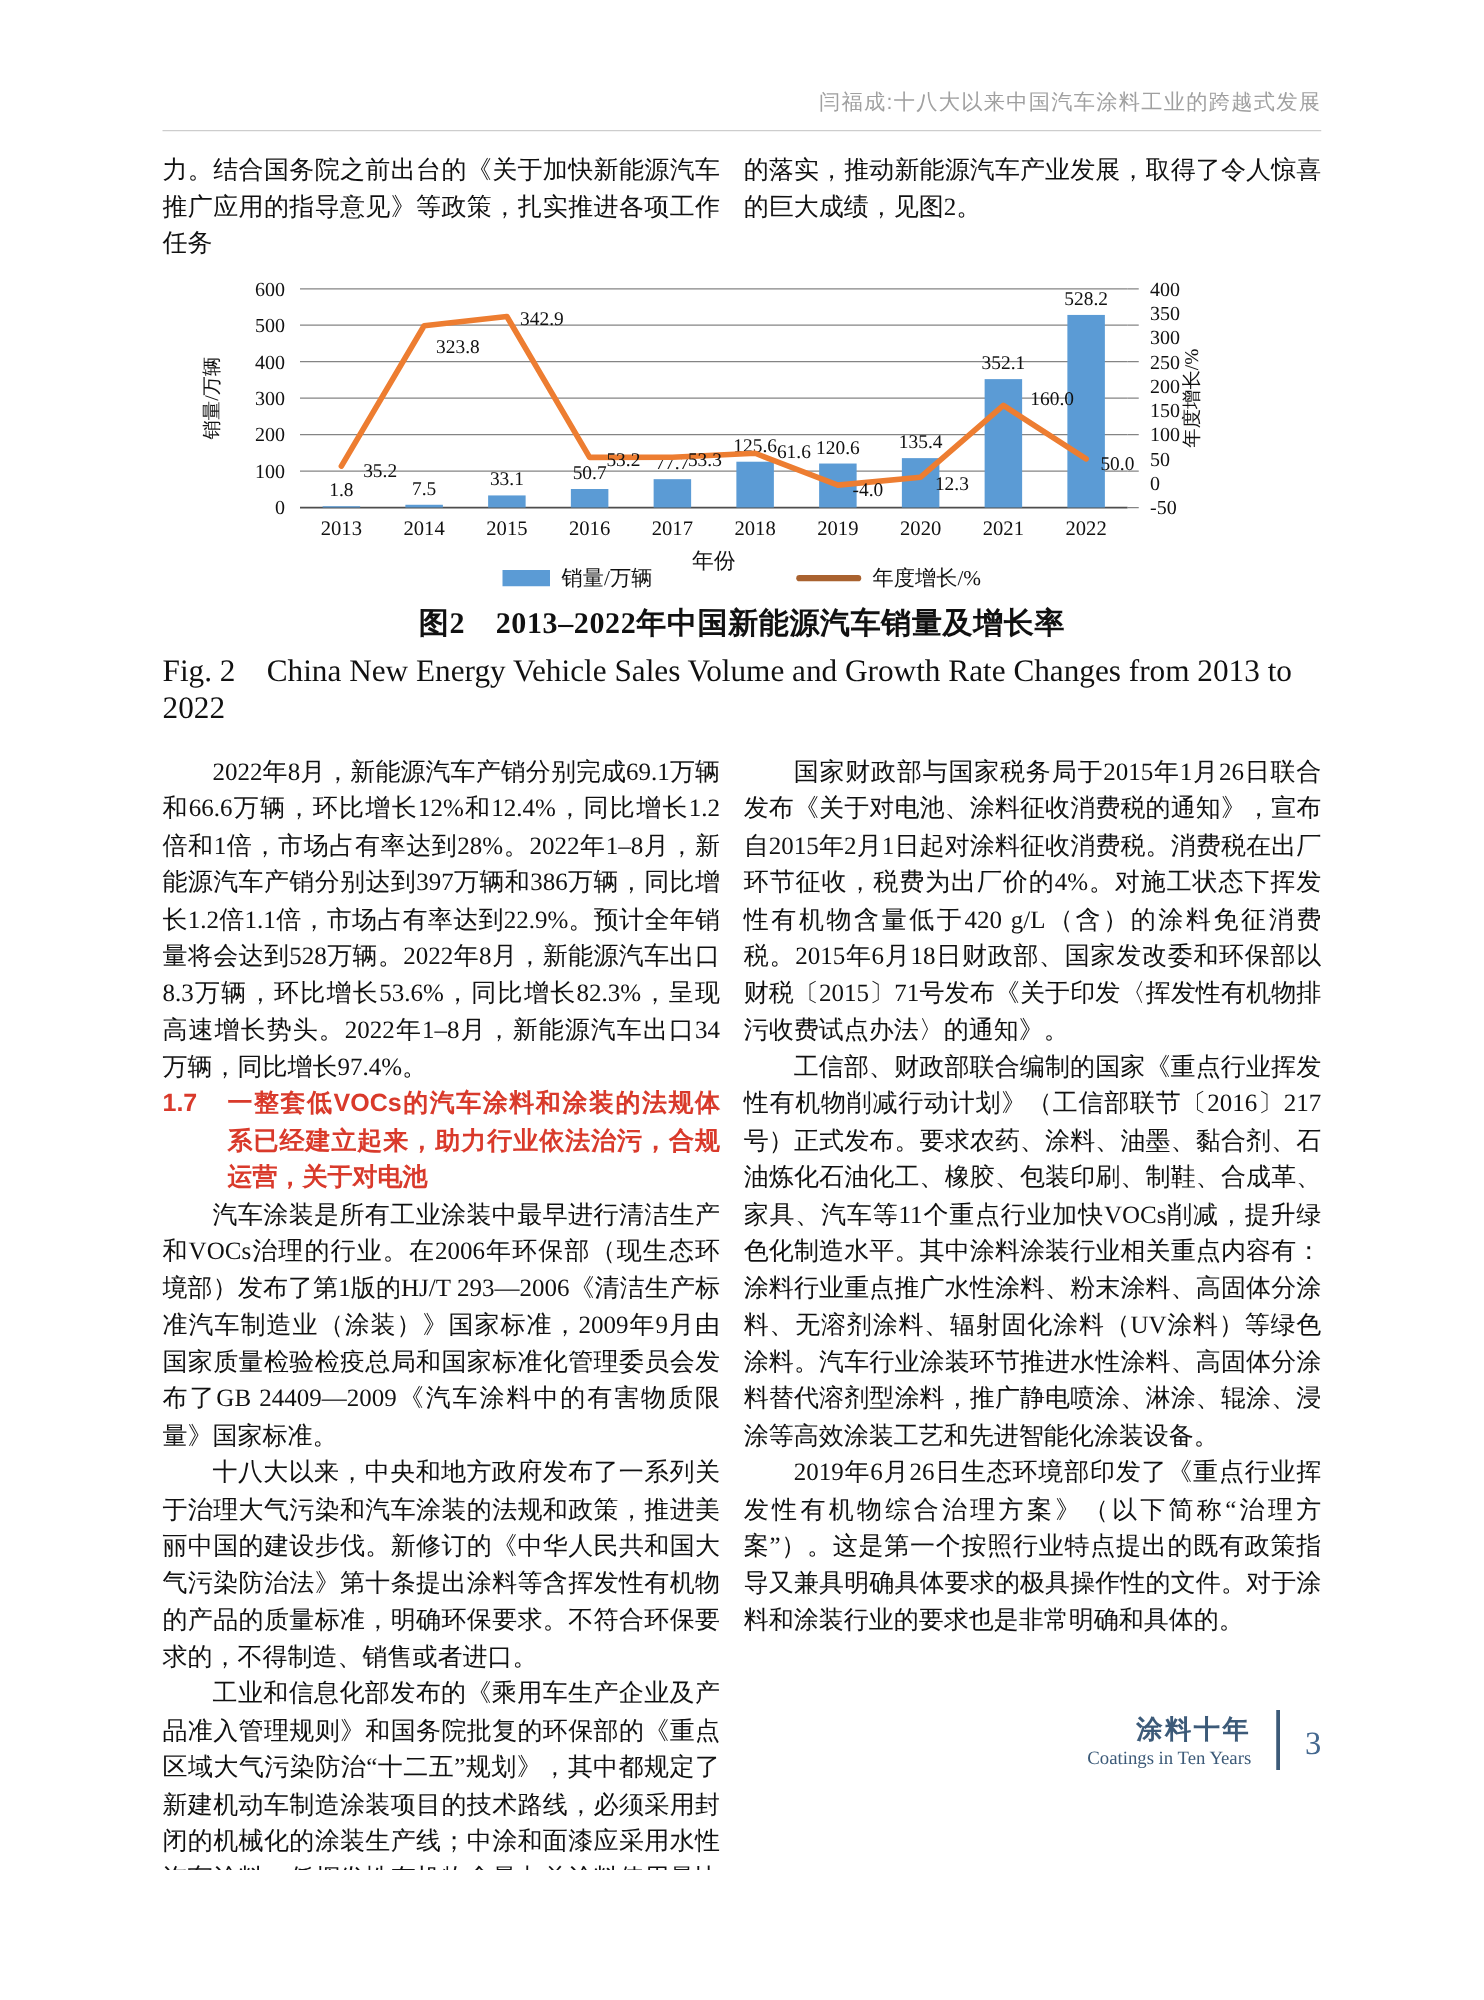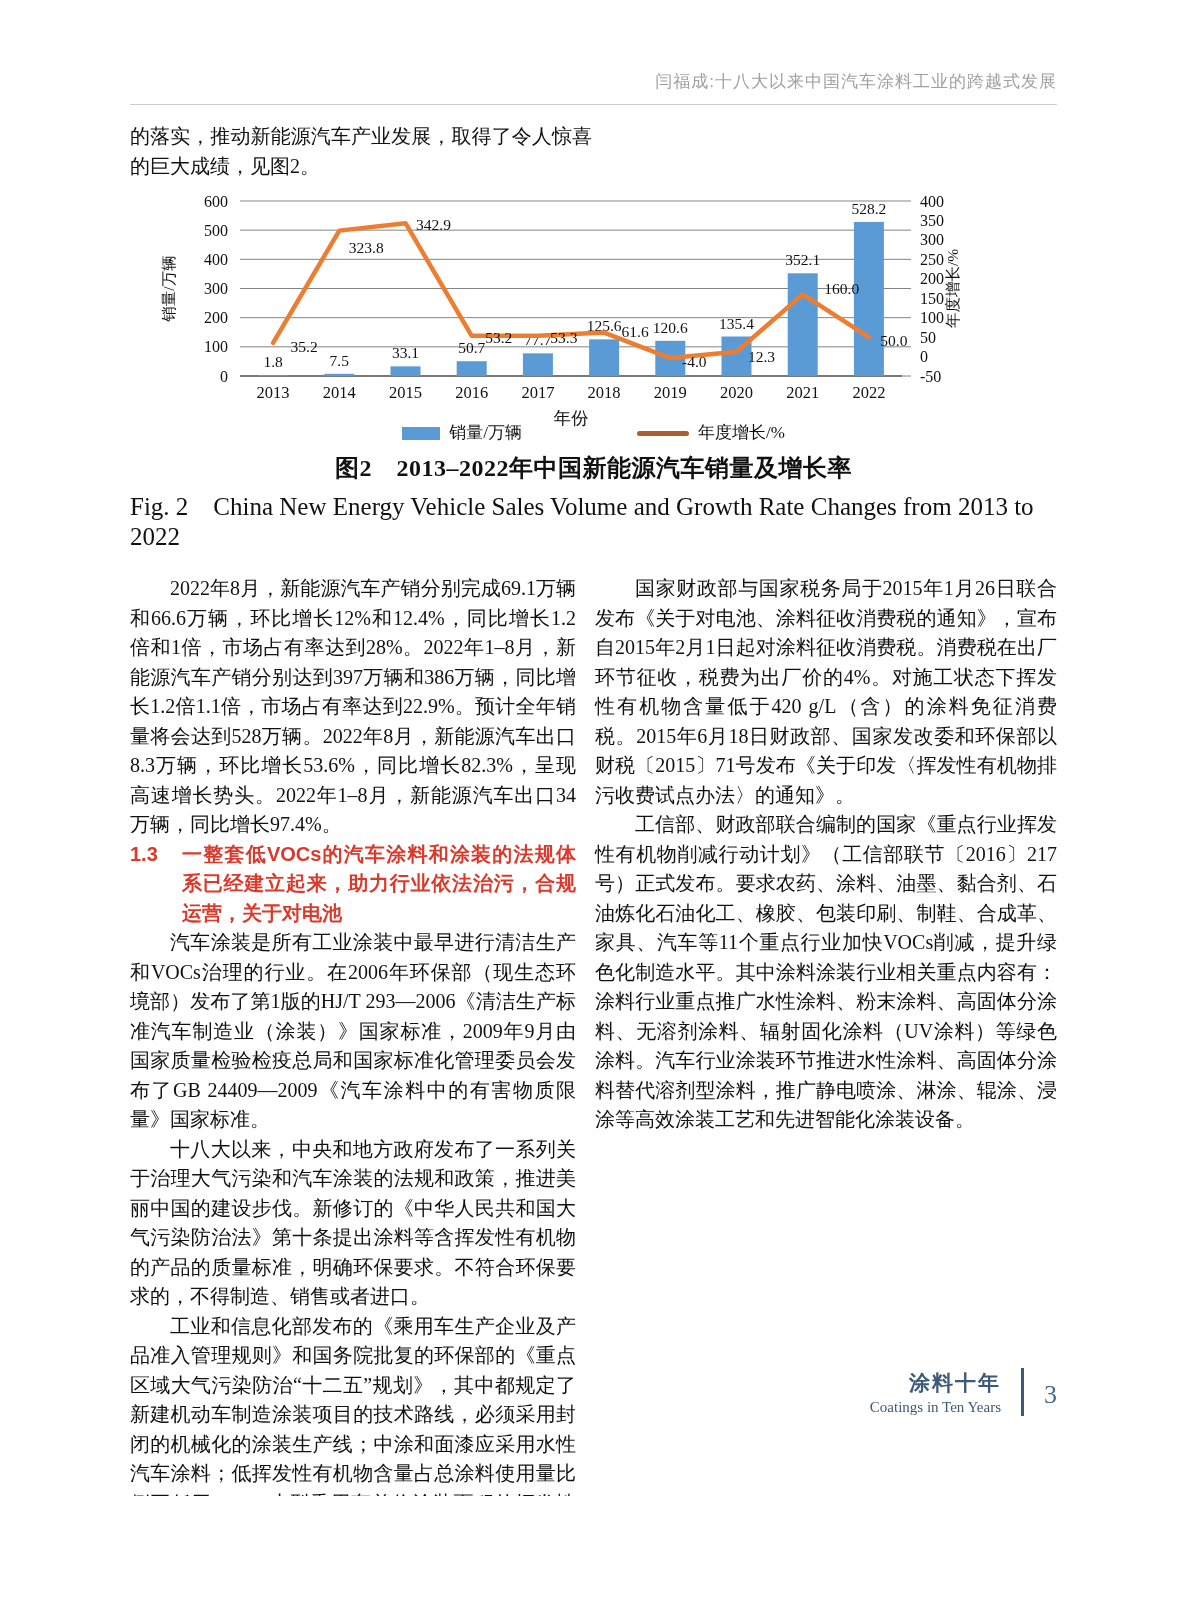--- a/index.html
+++ b/index.html
@@ -48,20 +48,21 @@
 </head>
 <body>
 
 <div class="page">
   <div class="content">
 
     <div class="running-head">闫福成:十八大以来中国汽车涂料工业的跨越式发展</div>
     <div class="head-rule"></div>
 
     <div class="intro-row">
+      <p class="intro-p col-l">力。结合国务院之前出台的《关于加快新能源汽车推广应用的指导意见》等政策，扎实推进各项工作任务</p>
       <p class="intro-p col-r">的落实，推动新能源汽车产业发展，取得了令人惊喜的巨大成绩，见图2。</p>
     </div>
 
     <div class="figure-block">
       <svg id="chart-svg" class="chart-svg" width="830" height="246" viewBox="0 0 830 246" font-family="Liberation Serif, DejaVu Serif, serif">
           <line x1="100" x2="762" y1="163.83333333333334" y2="163.83333333333334" stroke="#848484" stroke-width="1"></line>
           <line x1="100" x2="762" y1="134.66666666666669" y2="134.66666666666669" stroke="#848484" stroke-width="1"></line>
           <line x1="100" x2="762" y1="105.5" y2="105.5" stroke="#848484" stroke-width="1"></line>
           <line x1="100" x2="762" y1="76.33333333333334" y2="76.33333333333334" stroke="#848484" stroke-width="1"></line>
           <line x1="100" x2="762" y1="47.16666666666666" y2="47.16666666666666" stroke="#848484" stroke-width="1"></line>
@@ -149,30 +150,31 @@
       </div>
 
       <div class="caption-zh">图2　2013–2022年中国新能源汽车销量及增长率</div>
       <div class="caption-en">Fig. 2　China New Energy Vehicle Sales Volume and Growth Rate Changes from 2013 to 2022</div>
     </div>
 
     <div class="body-row">
       <div class="col-l" id="col-left">
           <p class="body-p">2022年8月，新能源汽车产销分别完成69.1万辆和66.6万辆，环比增长12%和12.4%，同比增长1.2倍和1倍，市场占有率达到28%。2022年1–8月，新能源汽车产销分别达到397万辆和386万辆，同比增长1.2倍1.1倍，市场占有率达到22.9%。预计全年销量将会达到528万辆。2022年8月，新能源汽车出口8.3万辆，环比增长53.6%，同比增长82.3%，呈现高速增长势头。2022年1–8月，新能源汽车出口34万辆，同比增长97.4%。</p>
           <div class="sec-heading">
-            <span class="sec-num">1.3</span>
+            <span class="sec-num">1.7</span>
             <span class="sec-txt">一整套低VOCs的汽车涂料和涂装的法规体系已经建立起来，助力行业依法治污，合规运营，关于对电池</span>
           </div>
           <p class="body-p">汽车涂装是所有工业涂装中最早进行清洁生产和VOCs治理的行业。在2006年环保部（现生态环境部）发布了第1版的HJ/T 293—2006《清洁生产标准汽车制造业（涂装）》国家标准，2009年9月由国家质量检验检疫总局和国家标准化管理委员会发布了GB 24409—2009《汽车涂料中的有害物质限量》国家标准。</p>
           <p class="body-p">十八大以来，中央和地方政府发布了一系列关于治理大气污染和汽车涂装的法规和政策，推进美丽中国的建设步伐。新修订的《中华人民共和国大气污染防治法》第十条提出涂料等含挥发性有机物的产品的质量标准，明确环保要求。不符合环保要求的，不得制造、销售或者进口。</p>
           <p class="body-p">工业和信息化部发布的《乘用车生产企业及产品准入管理规则》和国务院批复的环保部的《重点区域大气污染防治“十二五”规划》，其中都规定了新建机动车制造涂装项目的技术路线，必须采用封闭的机械化的涂装生产线；中涂和面漆应采用水性汽车涂料；低挥发性有机物含量占总涂料使用量比例不低于80%；小型乘用车单位涂装面积的挥发性有机物排放量不高于35 g/m²。这个规范，对于汽车涂料和涂装行业的发展起到了决定性的指导作用。此后所有批准建</p>
         </div>
       <div class="col-r" id="col-right">
           <p class="body-p">国家财政部与国家税务局于2015年1月26日联合发布《关于对电池、涂料征收消费税的通知》，宣布自2015年2月1日起对涂料征收消费税。消费税在出厂环节征收，税费为出厂价的4%。对施工状态下挥发性有机物含量低于420 g/L（含）的涂料免征消费税。2015年6月18日财政部、国家发改委和环保部以财税〔2015〕71号发布《关于印发〈挥发性有机物排污收费试点办法〉的通知》。</p>
           <p class="body-p">工信部、财政部联合编制的国家《重点行业挥发性有机物削减行动计划》（工信部联节〔2016〕217号）正式发布。要求农药、涂料、油墨、黏合剂、石油炼化石油化工、橡胶、包装印刷、制鞋、合成革、家具、汽车等11个重点行业加快VOCs削减，提升绿色化制造水平。其中涂料涂装行业相关重点内容有：涂料行业重点推广水性涂料、粉末涂料、高固体分涂料、无溶剂涂料、辐射固化涂料（UV涂料）等绿色涂料。汽车行业涂装环节推进水性涂料、高固体分涂料替代溶剂型涂料，推广静电喷涂、淋涂、辊涂、浸涂等高效涂装工艺和先进智能化涂装设备。</p>
+          <p class="body-p">2019年6月26日生态环境部印发了《重点行业挥发性有机物综合治理方案》（以下简称“治理方案”）。这是第一个按照行业特点提出的既有政策指导又兼具明确具体要求的极具操作性的文件。对于涂料和涂装行业的要求也是非常明确和具体的。</p>
         </div>
     </div>
   </div>
 
   <div class="footer">
     <div class="footer-text">
       <div class="footer-zh">涂料十年</div>
       <div class="footer-en">Coatings in Ten Years</div>
     </div>
     <div class="footer-divider"></div>

